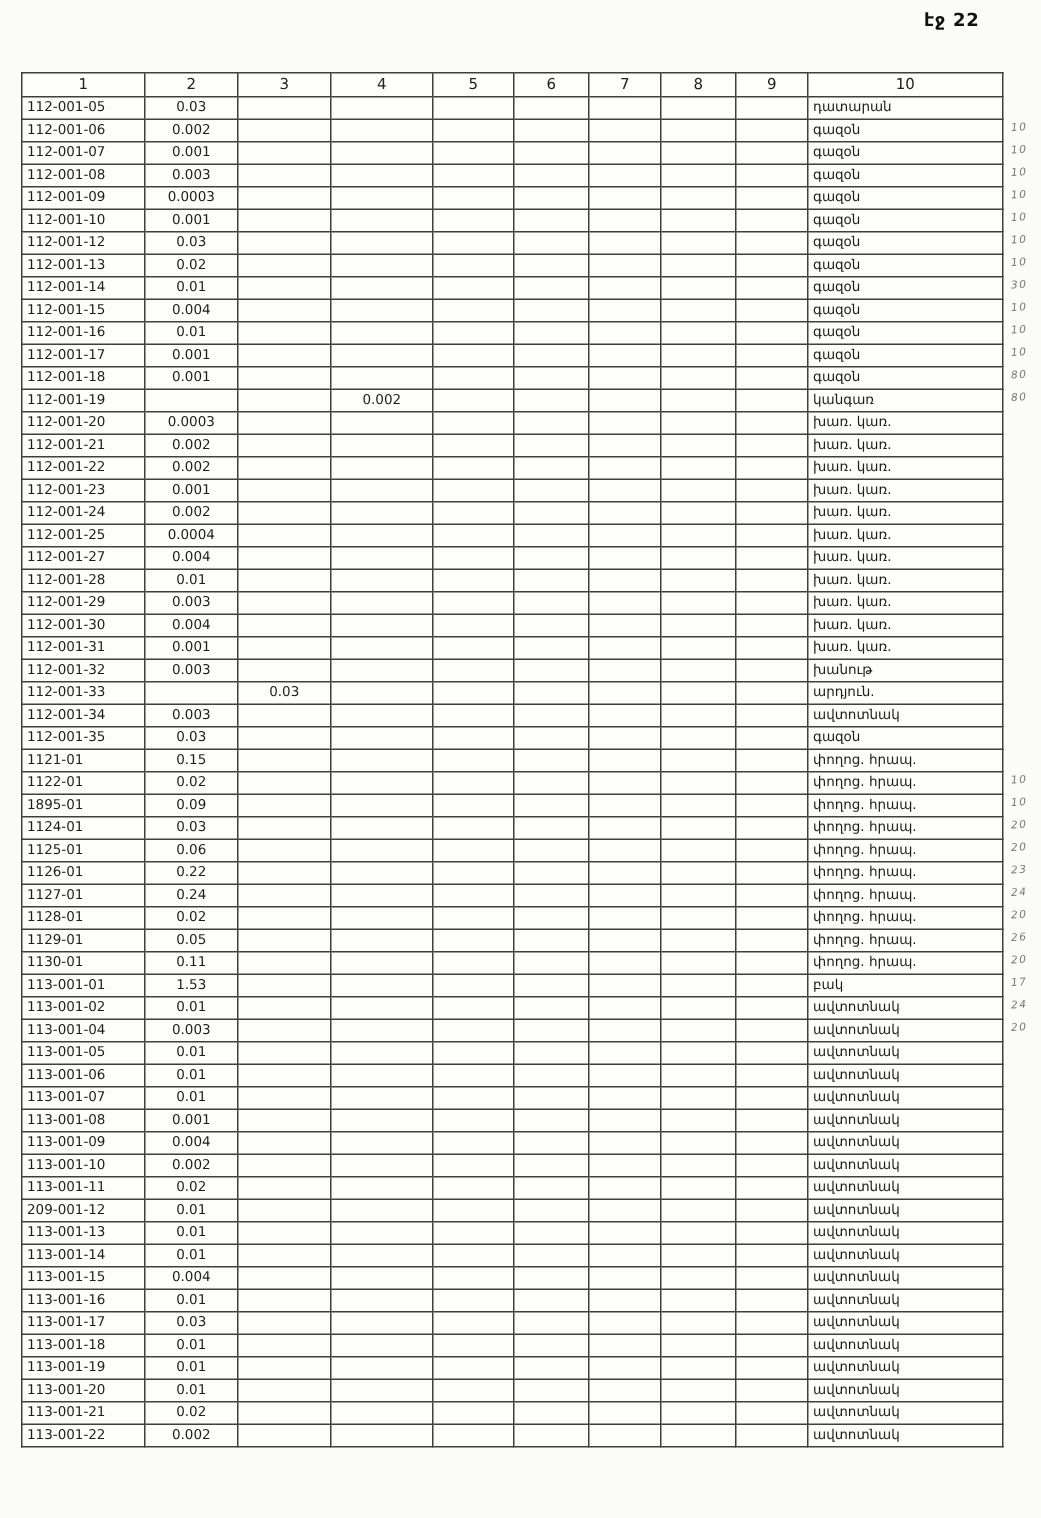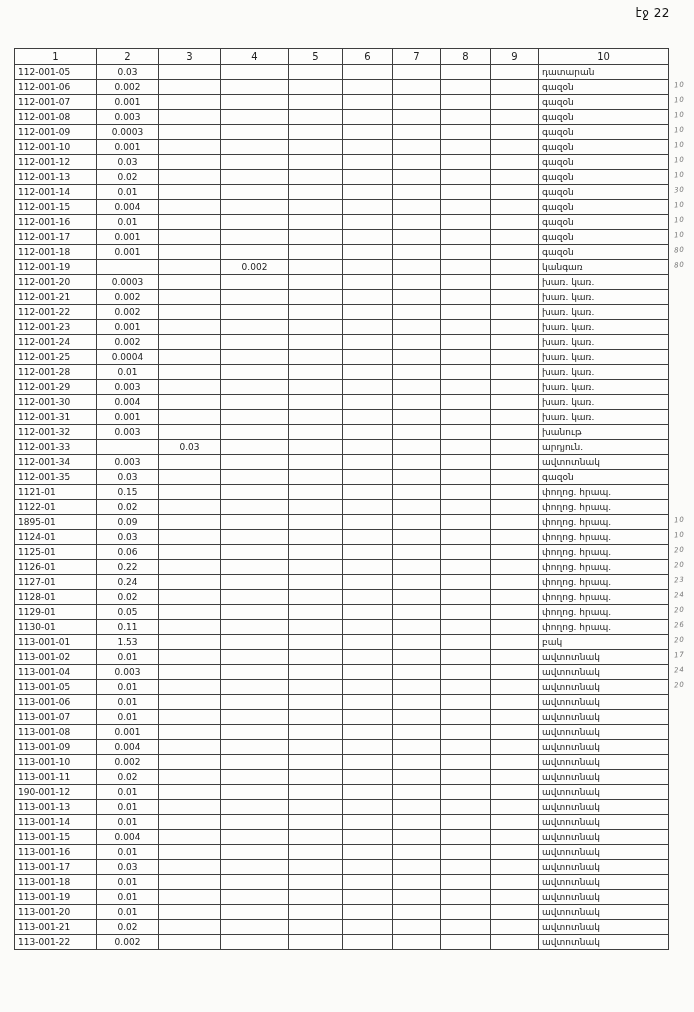--- a/index.html
+++ b/index.html
@@ -5,22 +5,22 @@
   html,body{margin:0;padding:0;}
   body{
     width:694px;height:1012px;
     background:#fbfbf9;
     font-family:"DejaVu Sans", sans-serif;
     position:relative;
     overflow:hidden;
     color:#1c1c1c;
   }
   .page-label{
-    position:absolute;top:6px;right:24px;
-    font-size:12px;font-weight:normal;color:#111;
+    position:absolute;top:6px;right:41px;
+    font-size:12px;font-weight:bold;color:#111;
     letter-spacing:0.5px;
   }
   table.doc{
     position:absolute;top:48px;left:14px;
     width:654px;
     border-collapse:collapse;table-layout:fixed;
     background:#fdfdfc;
   }
   table.doc th, table.doc td{
     border:1px solid #3f3f3f;
@@ -311,20 +311,32 @@
         <td></td>
         <td></td>
         <td></td>
         <td></td>
         <td></td>
         <td></td>
         <td></td>
         <td class="zone">խառ. կառ.</td>
       </tr>
       <tr>
+        <td class="code">112-001-27</td>
+        <td class="val">0.004</td>
+        <td></td>
+        <td></td>
+        <td></td>
+        <td></td>
+        <td></td>
+        <td></td>
+        <td></td>
+        <td class="zone">խառ. կառ.</td>
+      </tr>
+      <tr>
         <td class="code">112-001-28</td>
         <td class="val">0.01</td>
         <td></td>
         <td></td>
         <td></td>
         <td></td>
         <td></td>
         <td></td>
         <td></td>
         <td class="zone">խառ. կառ.</td>
@@ -647,21 +659,21 @@
         <td></td>
         <td></td>
         <td></td>
         <td></td>
         <td></td>
         <td></td>
         <td></td>
         <td class="zone">ավտոտնակ</td>
       </tr>
       <tr>
-        <td class="code">190-001-12</td>
+        <td class="code">209-001-12</td>
         <td class="val">0.01</td>
         <td></td>
         <td></td>
         <td></td>
         <td></td>
         <td></td>
         <td></td>
         <td></td>
         <td class="zone">ավտոտնակ</td>
       </tr>

